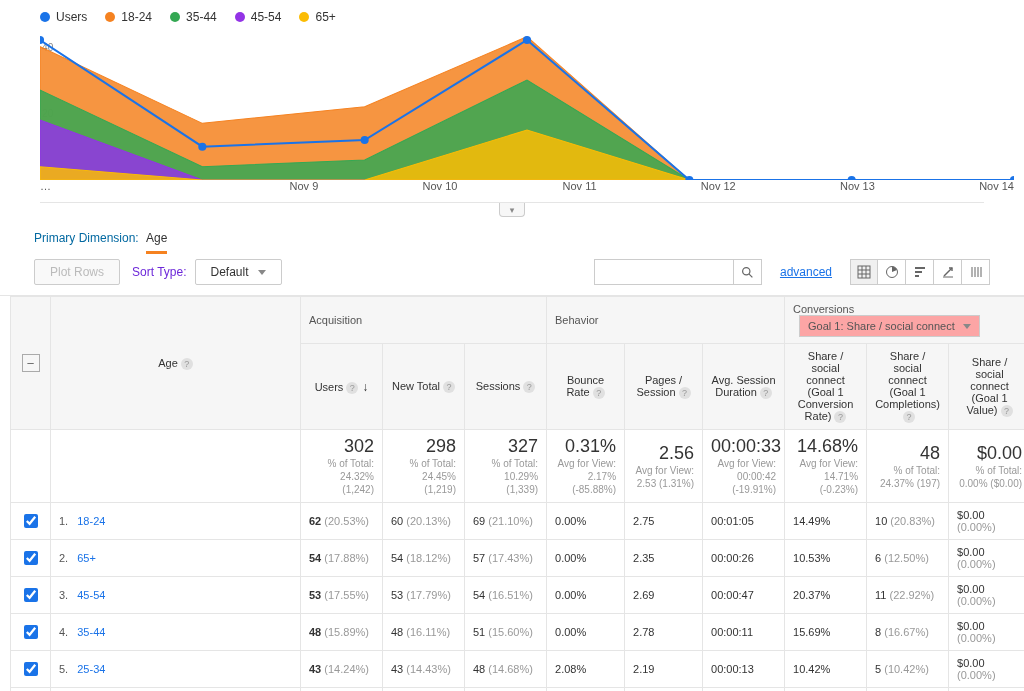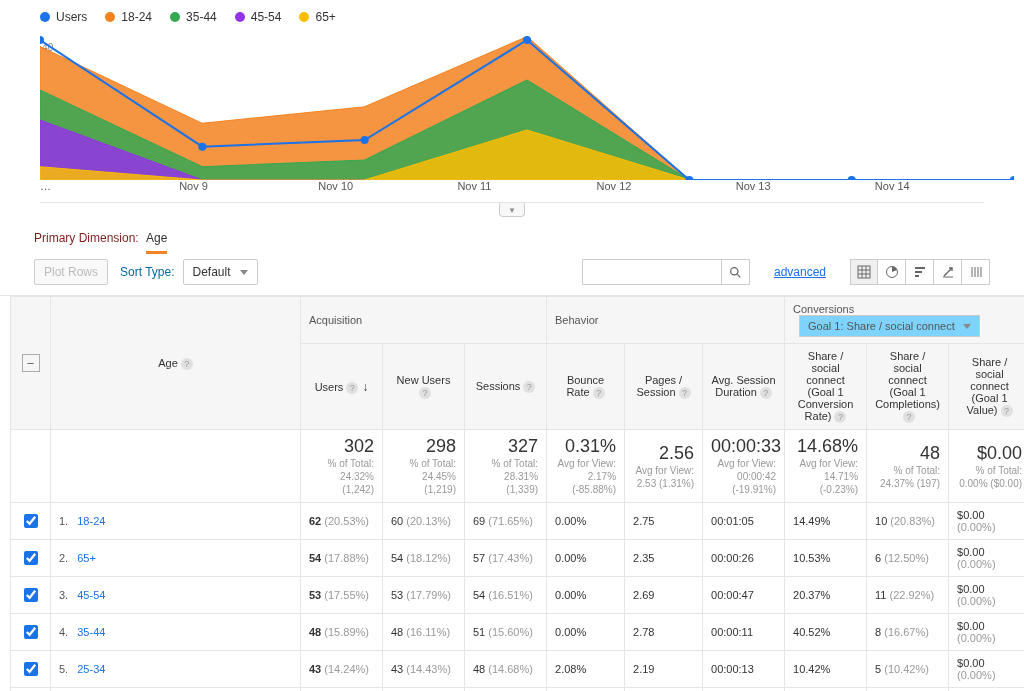--- a/index.html
+++ b/index.html
@@ -8,41 +8,41 @@
 
   
   .legend { display: flex; gap: 18px; padding: 10px 40px 6px 40px; }
   .legend-item { display: flex; align-items: center; gap: 6px; font-size: 12px; color: #333; }
   .dot { width: 10px; height: 10px; border-radius: 50%; }
 
   
   .chart-area { position: relative; height: 170px; margin: 0 10px 0 40px; }
   .chart-svg { width: 100%; height: 150px; display: block; }
   .xlabels { display: flex; font-size: 11px; color: #555; }
-  .xlabels span { flex: 1 1 0; text-align: left; }
+  .xlabels span { flex: 1 1 0; text-align: right; }
   .xlabels span:first-child { text-align: left; }
   .xlabels span:last-child { }
   .expander { width: 26px; height: 14px; border: 1px solid #ccc; border-top: none; border-radius: 0 0 4px 4px; margin: 0 auto; display:flex; align-items:center; justify-content:center; color:#888; font-size:9px; background:#f7f7f7;}
   .hrule { height:1px; background:#e5e5e5; margin: 2px 40px 0 40px;}
 
   
   .dim-row { padding: 14px 0 8px 34px; font-size: 12px; color: #333; }
-  .dim-row .dlabel { color: #7f1d1d; }
+  .dim-row .dlabel { color: #0369a1; }
   .dim-row .dval { border-bottom: 3px solid #f58220; padding-bottom: 6px; margin-left: 4px; }
 
   .toolbar { display: flex; align-items: center; padding: 6px 34px 10px 34px; gap: 8px; border-bottom: 1px solid #e5e5e5; }
-  .btn { border: 1px solid #ccc; background: #fff; padding: 5px 9px; border-radius: 2px; font-size: 12px; color: #333; display: inline-flex; align-items:center; gap:5px;}
+  .btn { border: 1px solid #ccc; background: #fff; padding: 5px 15px; border-radius: 2px; font-size: 12px; color: #333; display: inline-flex; align-items:center; gap:5px;}
   .btn.disabled { color: #bbb; background:#f9f9f9; }
   .btn.select::after { content: ""; border-left:4px solid transparent; border-right:4px solid transparent; border-top:5px solid #888; display:inline-block; margin-left:4px;}
-  .label-inline { font-size:12px; color:#0369a1; margin-left:4px;}
+  .label-inline { font-size:12px; color:#6d28d9; margin-left:4px;}
   .spacer { flex: 1; }
   .searchbox { display:flex; align-items:center; }
   .searchbox input { border:1px solid #ccc; height:26px; width:140px; padding:0 6px; font-size:12px; }
   .searchbox button { border:1px solid #ccc; border-left:none; height:26px; width:28px; background:#fff; display:flex; align-items:center; justify-content:center;}
-  .adv { color:#1a73e8; margin: 0 16px; }
+  .adv { color:#1a73e8; margin: 0 10px; }
   .viewbtns { display:flex; }
   .viewbtns .vb { width:28px; height:26px; border:1px solid #ccc; display:flex; align-items:center; justify-content:center; background:#fff; font-size:13px; color:#555;}
   .viewbtns .vb + .vb { border-left:none; }
   .viewbtns .vb.active { background:#f0f0f0; }
 
   
   table.data { border-collapse: collapse; width: calc(100% - 20px); margin: 0 10px; table-layout: fixed; }
   table.data th, table.data td { border: 1px solid #e5e5e5; padding: 6px 8px; font-size: 11px; vertical-align: middle; }
   table.data th { background: #f6f6f6; font-weight: normal; color: #555; }
   th.group { text-align:left; font-size:12px; padding:8px 10px; }
@@ -55,21 +55,21 @@
   .sub { font-size:10px; color:#999; display:block; line-height:1.3; }
   td.num { text-align:left; }
   td.center { text-align:center; }
   .bold { font-weight:bold; color:#333; }
   .pct { color:#999; }
   .minus { width:18px; height:18px; border:1px solid #aaa; display:flex; align-items:center; justify-content:center; font-size:13px; color:#666; margin:0 auto;}
   input[type="checkbox"].cb { width:14px; height:14px; accent-color:#1a73e8; }
   .agecol { color:#555; }
   .rownum { color:#555; padding-right:6px; }
   a.agelink { color:#1a73e8; text-decoration:none; }
-  .convsel { border:1px solid #ccc; padding:4px 8px; font-size:11px; background:#7dd3fc; display:inline-flex; align-items:center; gap:4px; margin-left:6px;}
+  .convsel { border:1px solid #ccc; padding:4px 8px; font-size:11px; background:#fca5a5; display:inline-flex; align-items:center; gap:4px; margin-left:6px;}
   .convsel::after { content:""; border-left:4px solid transparent; border-right:4px solid transparent; border-top:5px solid #888; display:inline-block; margin-left:4px;}
 
   
   col.c-chk { width:40px; }
   col.c-age { width:250px; }
   col.c-s { width:82px; }
   col.c-m { width:78px; }
 </style>
 </head>
 <body>
@@ -212,21 +212,21 @@
         <th rowspan="2" class="colhead agecol"><span class="hname">Age</span><span class="q">?</span></th>
         <th colspan="3" class="group">Acquisition</th>
         <th colspan="3" class="group">Behavior</th>
         <th colspan="3" class="group">
           <span>Conversions</span>
           <span class="convsel">Goal 1: Share / social connect</span>
         </th>
       </tr>
       <tr>
         <th class="colhead"><span class="hname">Users</span><span class="q">?</span><span class="sort-arrow">↓</span></th>
-        <th class="colhead"><span class="hname">New Users</span><span class="q">?</span></th>
+        <th class="colhead"><span class="hname">New Total</span><span class="q">?</span></th>
         <th class="colhead"><span class="hname">Sessions</span><span class="q">?</span></th>
         <th class="colhead"><span class="hname">Bounce Rate</span><span class="q">?</span></th>
         <th class="colhead"><span class="hname">Pages / Session</span><span class="q">?</span></th>
         <th class="colhead"><span class="hname">Avg. Session Duration</span><span class="q">?</span></th>
         <th class="colhead"><span class="hname">Share / social connect (Goal 1 Conversion Rate)</span><span class="q">?</span></th>
         <th class="colhead"><span class="hname">Share / social connect (Goal 1 Completions)</span><span class="q">?</span></th>
         <th class="colhead"><span class="hname">Share / social connect (Goal 1 Value)</span><span class="q">?</span></th>
       </tr>
     </thead>
     <tbody id="tbody">
@@ -236,21 +236,21 @@
         <td class="summary">
             <span class="big">302</span>
             <span class="sub">% of Total: 24.32% (1,242)</span>
           </td>
         <td class="summary">
             <span class="big">298</span>
             <span class="sub">% of Total: 24.45% (1,219)</span>
           </td>
         <td class="summary">
             <span class="big">327</span>
-            <span class="sub">% of Total: 28.31% (1,339)</span>
+            <span class="sub">% of Total: 10.29% (1,339)</span>
           </td>
         <td class="summary">
             <span class="big">0.31%</span>
             <span class="sub">Avg for View: 2.17% (-85.88%)</span>
           </td>
         <td class="summary">
             <span class="big">2.56</span>
             <span class="sub">Avg for View: 2.53 (1.31%)</span>
           </td>
         <td class="summary">
@@ -268,21 +268,21 @@
         <td class="summary">
             <span class="big">$0.00</span>
             <span class="sub">% of Total: 0.00% ($0.00)</span>
           </td>
       </tr>
     <tr>
           <td class="center"><input type="checkbox" class="cb" checked="" style=""></td>
           <td><span class="rownum">1.</span> <a href="#" class="agelink">18-24</a></td>
           <td class="num"><span class="bold">62</span> <span class="pct">(20.53%)</span></td>
           <td class="num">60 <span class="pct">(20.13%)</span></td>
-          <td class="num">69 <span class="pct">(71.65%)</span></td>
+          <td class="num">69 <span class="pct">(21.10%)</span></td>
           <td class="num">0.00%</td>
           <td class="num">2.75</td>
           <td class="num">00:01:05</td>
           <td class="num">14.49%</td>
           <td class="num">10 <span class="pct">(20.83%)</span></td>
           <td class="num">$0.00 <span class="pct">(0.00%)</span></td>
         </tr>
         <tr>
           <td class="center"><input type="checkbox" class="cb" checked="" style=""></td>
           <td><span class="rownum">2.</span> <a href="#" class="agelink">65+</a></td>
@@ -311,21 +311,21 @@
         </tr>
         <tr>
           <td class="center"><input type="checkbox" class="cb" checked="" style=""></td>
           <td><span class="rownum">4.</span> <a href="#" class="agelink">35-44</a></td>
           <td class="num"><span class="bold">48</span> <span class="pct">(15.89%)</span></td>
           <td class="num">48 <span class="pct">(16.11%)</span></td>
           <td class="num">51 <span class="pct">(15.60%)</span></td>
           <td class="num">0.00%</td>
           <td class="num">2.78</td>
           <td class="num">00:00:11</td>
-          <td class="num">40.52%</td>
+          <td class="num">15.69%</td>
           <td class="num">8 <span class="pct">(16.67%)</span></td>
           <td class="num">$0.00 <span class="pct">(0.00%)</span></td>
         </tr>
         <tr>
           <td class="center"><input type="checkbox" class="cb" checked="" style=""></td>
           <td><span class="rownum">5.</span> <a href="#" class="agelink">25-34</a></td>
           <td class="num"><span class="bold">43</span> <span class="pct">(14.24%)</span></td>
           <td class="num">43 <span class="pct">(14.43%)</span></td>
           <td class="num">48 <span class="pct">(14.68%)</span></td>
           <td class="num">2.08%</td>

